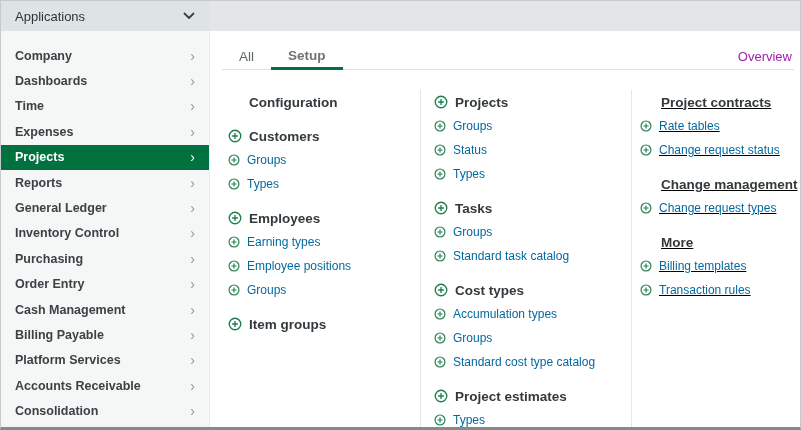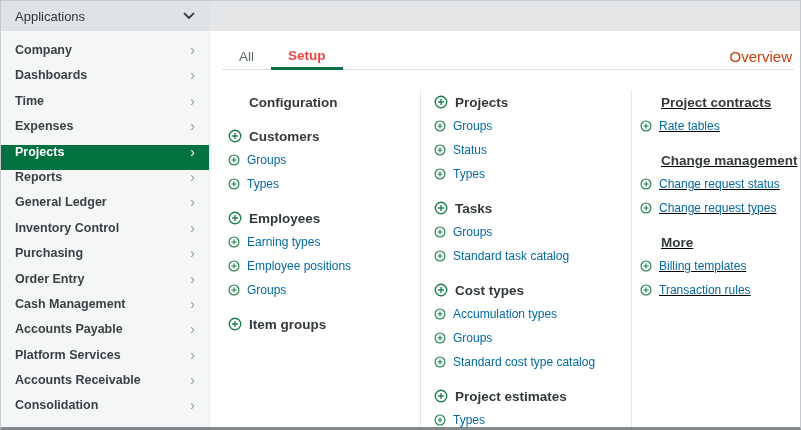--- a/index.html
+++ b/index.html
@@ -31,21 +31,21 @@
   .bodywrap{ flex:1; display:flex; min-height:0; }
 
   
   .sidebar{
     width:209px; flex:0 0 209px;
     background:#F5F6F6;
     padding-top:12px;
     border-right:1px solid #ECEDED;
   }
   .side-item{
-    height:25.4px; display:flex; 
+    height:25.4px; display:flex; align-items:center;
     padding:0 14px; cursor:pointer;
   }
   .side-item .lbl{ font-size:12.5px; font-weight:700; color:#3B4246; }
   .side-item .arrow{
     margin-left:auto; font-size:14px; line-height:1;
     color:#8F979B; font-weight:400;
   }
   .side-item.selected{ background:#00713F; }
   .side-item.selected .lbl{ color:#FFFFFF; }
   .side-item.selected .arrow{ color:#FFFFFF; }
@@ -57,26 +57,26 @@
     margin:0 6px 6px 12px;
     border-bottom:1px solid #DEE1E2;
     display:flex; align-items:stretch;
     padding-top:12px; height:39px; flex:0 0 39px;
   }
   .tab{
     display:flex; align-items:center;
     padding:0 17px; font-size:13.5px; color:#5C666B; cursor:pointer;
   }
   .tab.active{
-    color:#ef4444; font-weight:700;
+    color:#737373; font-weight:700;
     border-bottom:3px solid #00713F; margin-bottom:-1px;
   }
   .overview{
     margin-left:auto; align-self:center;
-    font-size:15px; color:#c2410c; cursor:pointer; padding-right:2px;
+    font-size:13px; color:#a21caf; cursor:pointer; padding-right:2px;
   }
 
   
   .columns{ display:flex; padding-top:14px; flex:1; align-items:stretch; }
   .col{ min-height:337px; }
   .col1{ width:210px; flex:0 0 210px; padding-left:18px; }
   .col2{ width:211px; flex:0 0 211px; padding-left:13px; border-left:1px solid #E4E6E7; }
   .col3{ flex:1; padding-left:8px; border-left:1px solid #E4E6E7;text-decoration:underline; }
 
   .row{ height:24px; display:flex; align-items:center; gap:7px; }
@@ -159,21 +159,21 @@
         </div>
       <div class="side-item">
           <span class="lbl">Order Entry</span>
           <span class="arrow">›</span>
         </div>
       <div class="side-item">
           <span class="lbl">Cash Management</span>
           <span class="arrow">›</span>
         </div>
       <div class="side-item">
-          <span class="lbl">Accounts Payable</span>
+          <span class="lbl">Billing Payable</span>
           <span class="arrow">›</span>
         </div>
       <div class="side-item">
           <span class="lbl">Platform Services</span>
           <span class="arrow">›</span>
         </div>
       <div class="side-item">
           <span class="lbl">Accounts Receivable</span>
           <span class="arrow">›</span>
         </div>
@@ -335,28 +335,28 @@
         <div class="col col3">
           <div class="row plain-header">
               <span>Project contracts</span>
             </div>
           <div class="row item">
               <svg class="add-icon small">
                 <use href="#ic-plus"></use>
               </svg>
               <span class="txt">Rate tables</span>
             </div>
+          <div class="row item">
+              <svg class="add-icon small">
+                <use href="#ic-plus"></use>
+              </svg>
+              <span class="txt">Change request status</span>
+            </div>
           <div class="row plain-header sec">
               <span>Change management</span>
-            </div>
-          <div class="row item">
-              <svg class="add-icon small">
-                <use href="#ic-plus"></use>
-              </svg>
-              <span class="txt">Change request status</span>
             </div>
           <div class="row item">
               <svg class="add-icon small">
                 <use href="#ic-plus"></use>
               </svg>
               <span class="txt">Change request types</span>
             </div>
           <div class="row plain-header sec">
               <span>More</span>
             </div>

